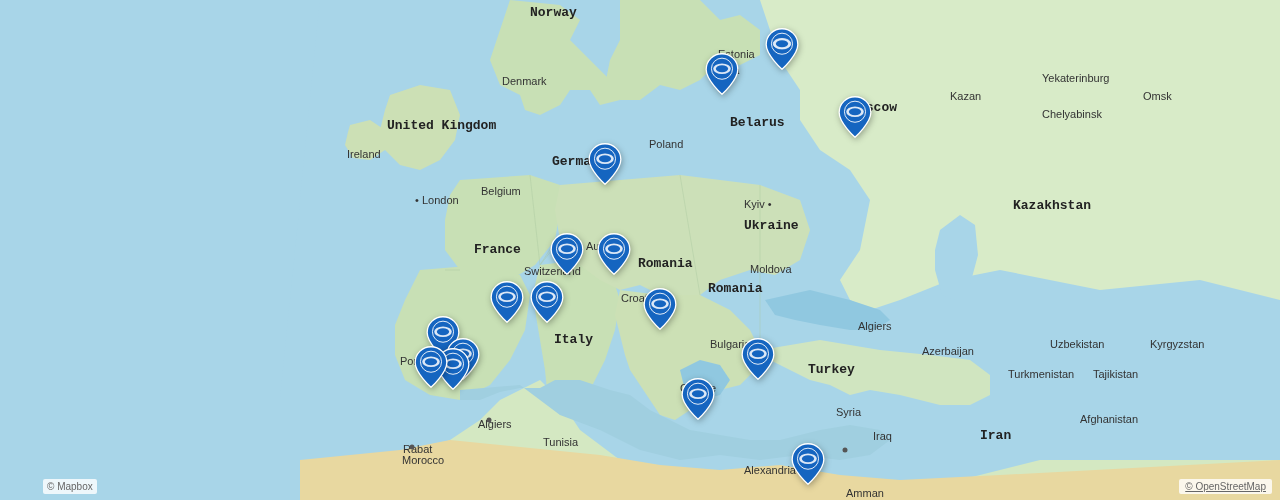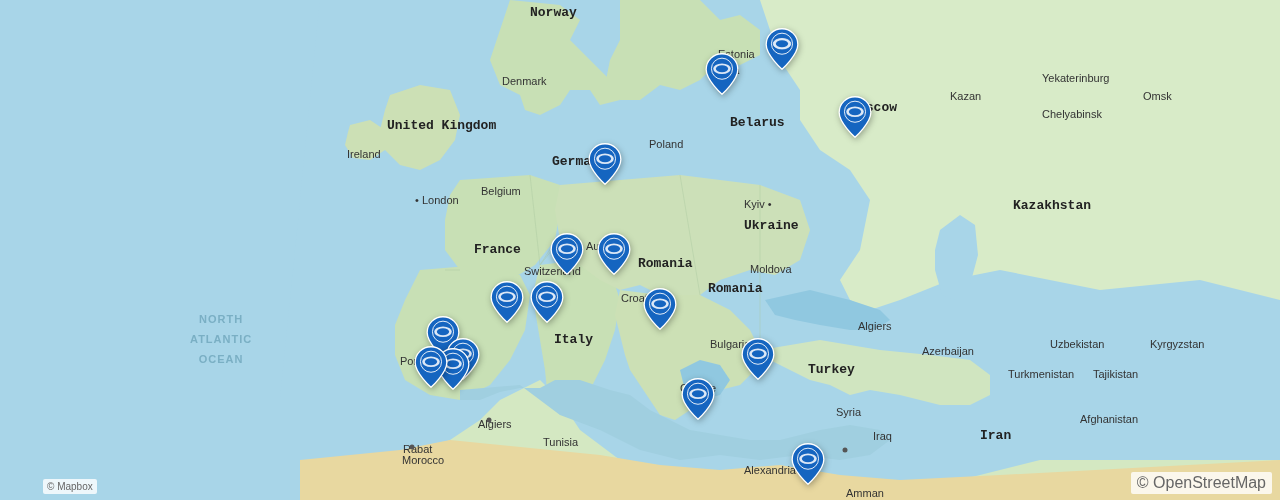--- a/index.html
+++ b/index.html
@@ -75,25 +75,26 @@
       background: rgba(255,255,255,0.8);
       padding: 2px 4px;
       border-radius: 2px;
       margin-left: 35px;
     }
 
     .osm-attribution {
       position: absolute;
       bottom: 6px;
       right: 8px;
-      font-size: 16px;
+      font-size: 10px;
       color: #666;
       background: rgba(255,255,255,0.8);
       padding: 2px 6px;
       border-radius: 2px;
+      text-decoration: underline;
     }
 
     
     .city-dot {
       position: absolute;
       width: 5px;
       height: 5px;
       background: #555;
       border-radius: 50%;
       transform: translate(-50%, -50%);
@@ -194,21 +195,20 @@
   <div class="map-label" style="left:1042px; top:108px;">Chelyabinsk</div>
   <div class="map-label" style="left:1143px; top:90px;">Omsk</div>
   <div class="map-label bold" style="left:1005px; top:198px;padding-left:8px;">Kazakhstan</div>
   <div class="map-label" style="left:1050px; top:338px;">Uzbekistan</div>
   <div class="map-label" style="left:1008px; top:368px;">Turkmenistan</div>
   <div class="map-label" style="left:1093px; top:368px;">Tajikistan</div>
   <div class="map-label" style="left:1150px; top:338px;">Kyrgyzstan</div>
   <div class="map-label" style="left:1080px; top:413px;">Afghanistan</div>
   <div class="map-label bold" style="left:980px; top:428px;">Iran</div>
   <div class="map-label" style="left:922px; top:345px;">Azerbaijan</div>
-  <div class="map-label ocean" style="left:190px; top:310px; line-height:1.8;">NORTH<br>ATLANTIC<br>OCEAN</div>
   <div class="map-label" style="left:415px; top:194px;">• London</div>
 
   <div class="city-dot" style="left:489px; top:420px;"></div>
   <div class="city-dot" style="left:412px; top:447px;"></div>
   <div class="city-dot" style="left:845px; top:450px;"></div>
 
   <div class="map-pin" style="left:782px; top:75px;">
     <svg viewBox="0 0 40 50" xmlns="http://www.w3.org/2000/svg">
       <path d="M20 2 C10 2, 2 10, 2 20 C2 32, 20 48, 20 48 C20 48, 38 32, 38 20 C38 10, 30 2, 20 2 Z" fill="#1565c0" stroke="#fff" stroke-width="1.5"></path>
       <circle cx="20" cy="19" r="12" fill="#1565c0" stroke="#fff" stroke-width="1"></circle>

